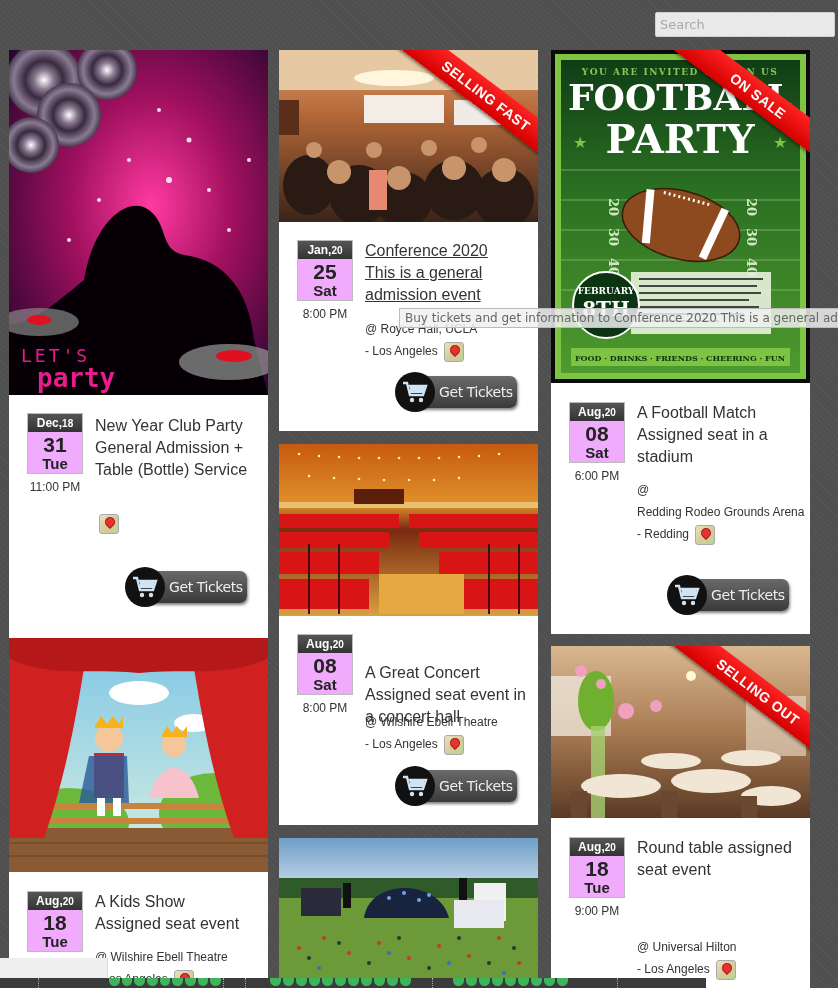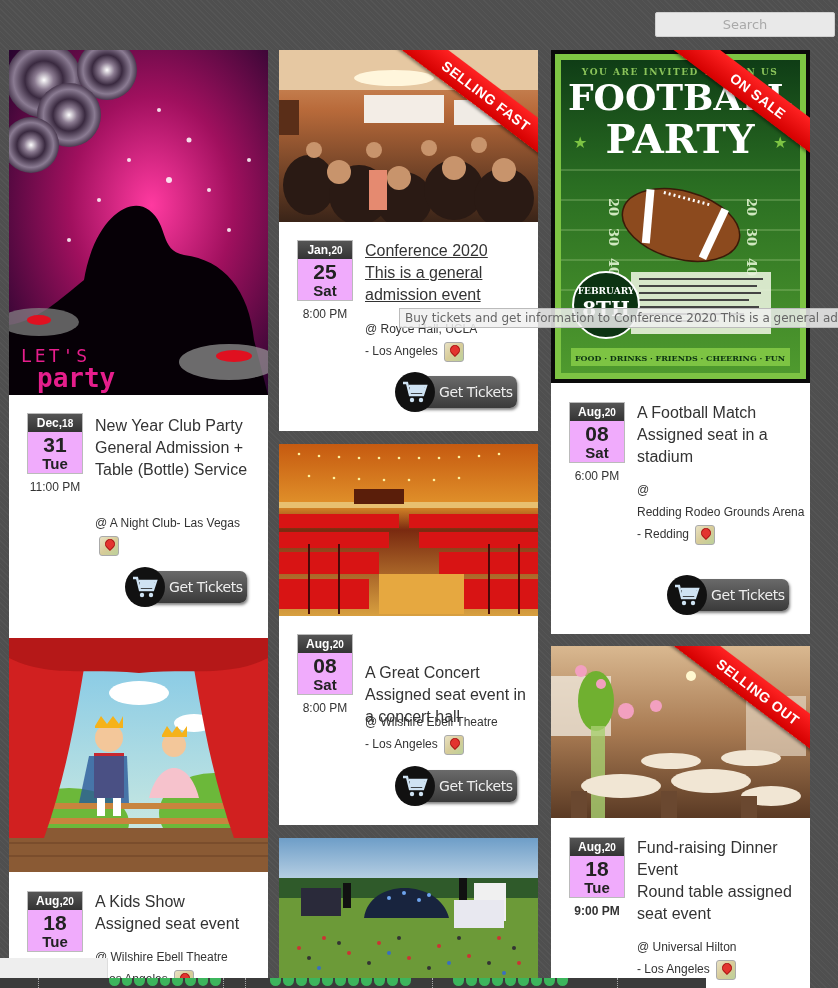--- a/index.html
+++ b/index.html
@@ -7,21 +7,21 @@
   body {
     font-family: "Liberation Sans", sans-serif;
     background-color: #4f4f4f;
     background-image: repeating-linear-gradient(45deg, rgba(255,255,255,0.035) 0px, rgba(255,255,255,0.035) 1px, transparent 1px, transparent 4px);
     position: relative;
   }
   .search {
     position: absolute; left: 655px; top: 12px; width: 180px; height: 25px;
     background: #e9e9e9; border: 1px solid #d0d0d0; border-radius: 2px;
     font-family: "DejaVu Sans", sans-serif; font-size: 13px; color: #555;
-    padding: 0 4px; outline: none; text-align: center;
+    padding: 0 4px; outline: none;
   }
   .search::placeholder { color: #a9a9a9; }
 
   .card { position: absolute; background: #fff; width: 259px; overflow: hidden; }
   .card .img { position: relative; width: 100%; overflow: hidden; }
   .ribbon {
     position: absolute; width: 220px; height: 28px; line-height: 28px;
     background: linear-gradient(#f22 0%, #d40000 100%);
     color: #fff; font-weight: bold; font-size: 14px; text-align: center;
     transform: rotate(37deg); box-shadow: 0 2px 3px rgba(0,0,0,0.4);
@@ -127,21 +127,20 @@
     <div class="mon"><span>Dec,</span><small>18</small></div>
     <div class="day">31</div>
     <div class="wd">Tue</div>
   </div>
   <div class="time" style="top:430px;">11:00 PM</div>
   <div class="title" style="top:365px;">
     <div>New Year Club Party</div>
     <div>General Admission + Table (Bottle) Service</div>
   </div>
   <div class="venue" style="top:462px;">
-    <div>@ A Night Club- Las Vegas</div>
     <div><span class="map-icon" style="margin-left:4px;"></span></div>
   </div>
   <div class="tix" style="left:116px; top:517px;">
     <div class="bar">Get Tickets</div>
     <div class="circ">
       <svg width="26" height="24" viewBox="0 0 26 24">
           <path d="M1 3h4l3 12h13l3-9H7" fill="none" stroke="#cfe3f3" stroke-width="2.4"></path>
           <circle cx="10" cy="20" r="2.2" fill="#cfe3f3"></circle>
           <circle cx="19" cy="20" r="2.2" fill="#cfe3f3"></circle>
           <rect x="8" y="7" width="14" height="6" fill="#cfe3f3"></rect>
@@ -468,23 +467,22 @@
           <rect x="190" y="150" width="16" height="22"></rect>
         </g>
     </svg>
     <div class="ribbon">SELLING OUT</div>
   </div>
   <div class="datebox" style="top:191px;">
     <div class="mon"><span>Aug,</span><small>20</small></div>
     <div class="day">18</div>
     <div class="wd">Tue</div>
   </div>
-  <div class="time" style="top:258px;font-weight:bold;">9:00 PM</div>
+  <div class="time" style="top:258px;">9:00 PM</div>
   <div class="title" style="top:191px;">
-    <div>Fund-raising Dinner Event</div>
     <div>Round table assigned seat event</div>
   </div>
   <div class="venue" style="top:290px;">
     <div>@ Universal Hilton</div>
     <div><span>- Los Angeles</span><span class="map-icon"></span></div>
   </div>
 </div>
 
 <div class="card" style="left:279px; top:838px; height:150px; background:transparent;">
   <div class="img" style="height:150px;">

